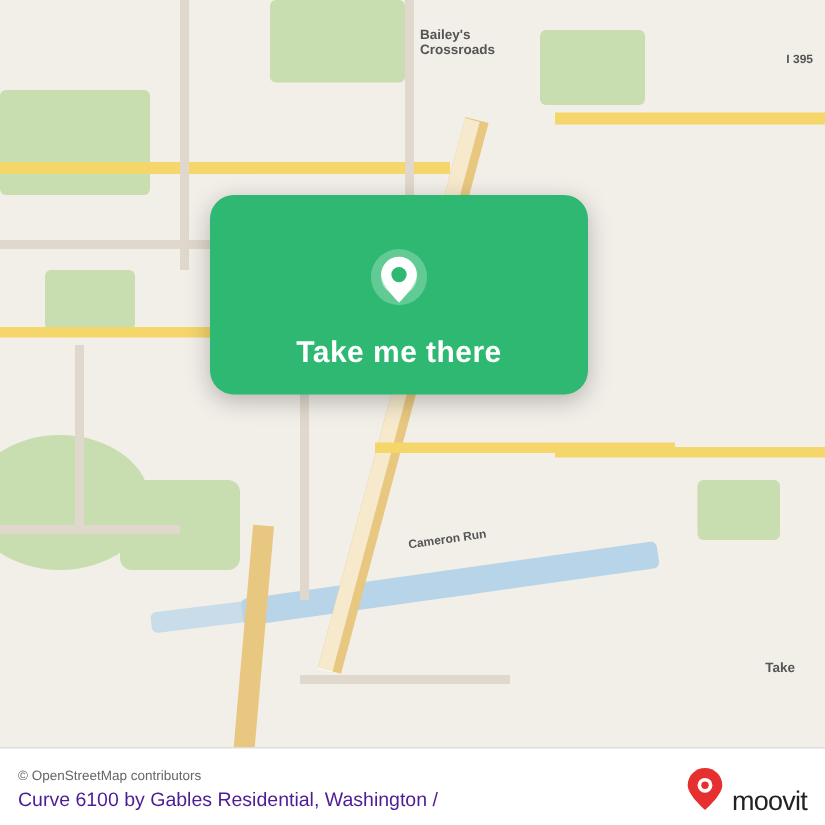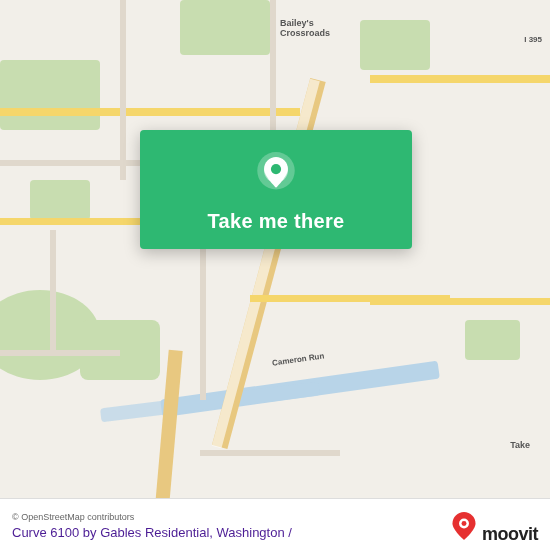--- a/index.html
+++ b/index.html
@@ -37,24 +37,24 @@
     .water-area {
       position: absolute;
       background: #b8d4e8;
     }
 
     
     #overlay-card {
       position: absolute;
       top: 130px;
       left: 140px;
-      width: 272px;
+      width: 252px;
       background: #2eb872;
-      border-radius: 4px;
-      padding: 22px 16px 16px;
+      border-radius: 16px;
+      padding: 36px 16px 16px;
       display: flex;
       flex-direction: column;
       align-items: center;
       box-shadow: 0 4px 16px rgba(0,0,0,0.25);
       z-index: 10;
     }
 
     .map-pin-icon {
       width: 46px;
       height: 46px;
@@ -109,21 +109,21 @@
       gap: 4px;
     }
 
     .moovit-icon {
       width: 28px;
       height: 28px;
     }
 
     .moovit-text {
       font-size: 18px;
-      font-weight: 700;
+      font-weight: 400;
       color: #222;
       letter-spacing: -0.5px;
       margin-top: 17px;
     }
 
     
     .map-label {
       position: absolute;
       font-size: 9px;
       color: #555;

